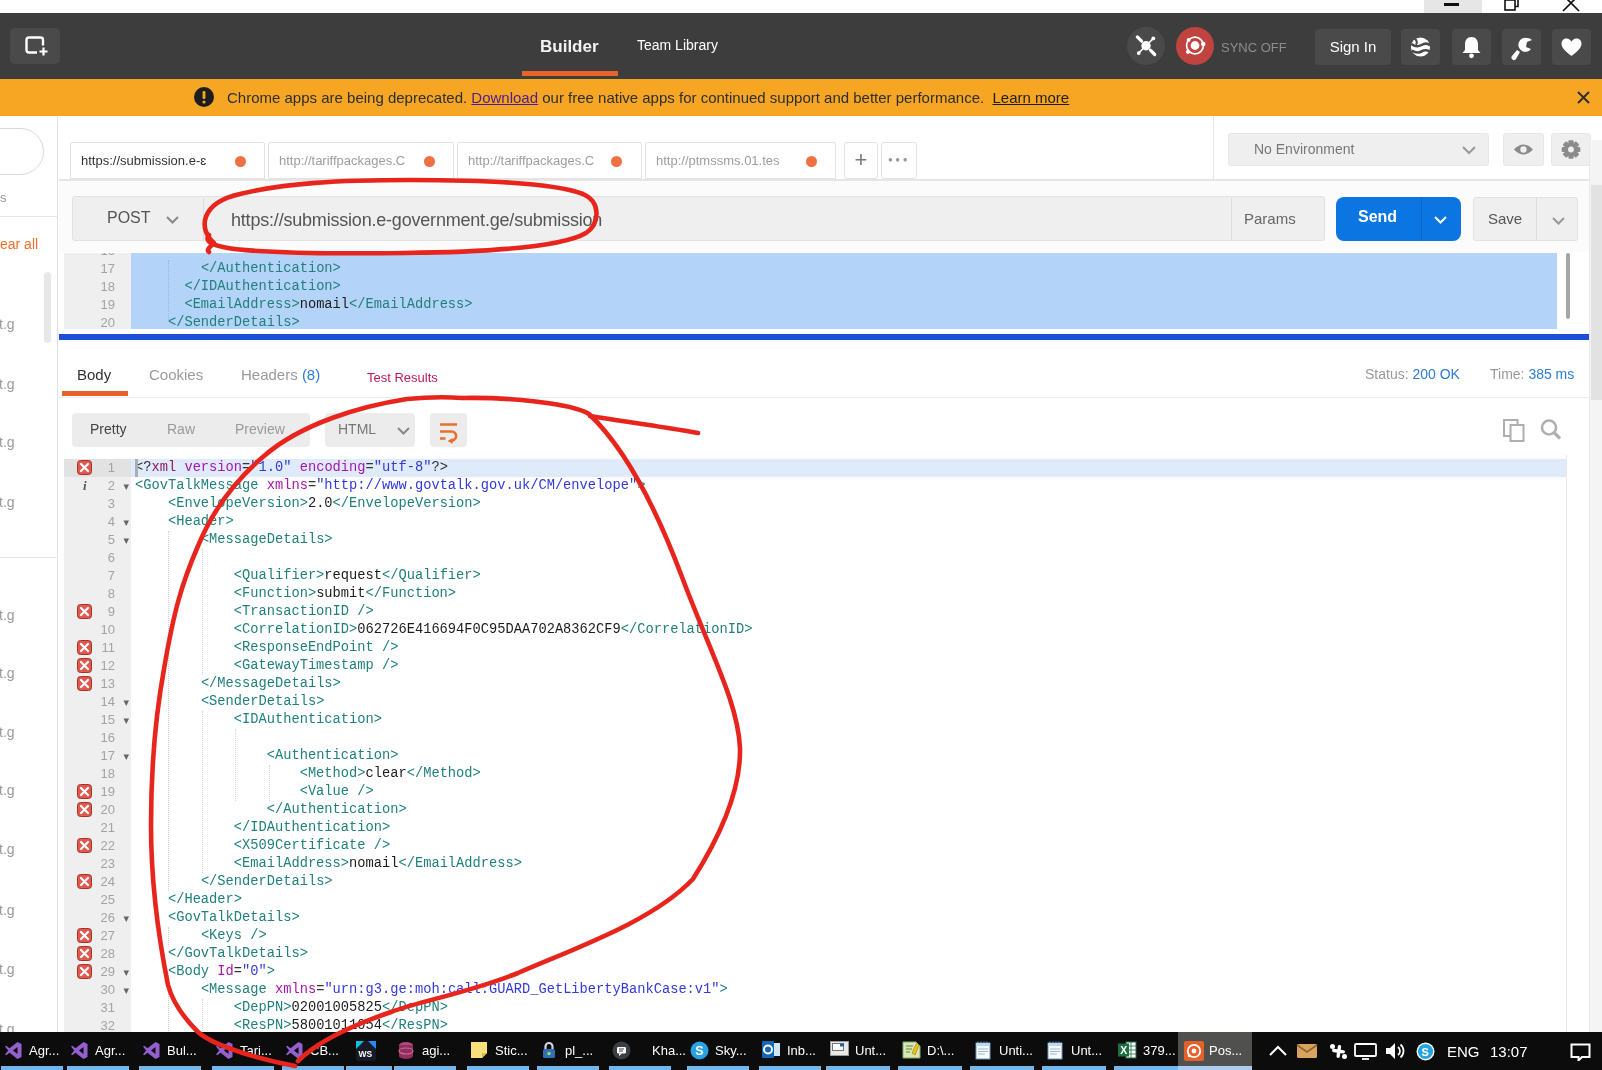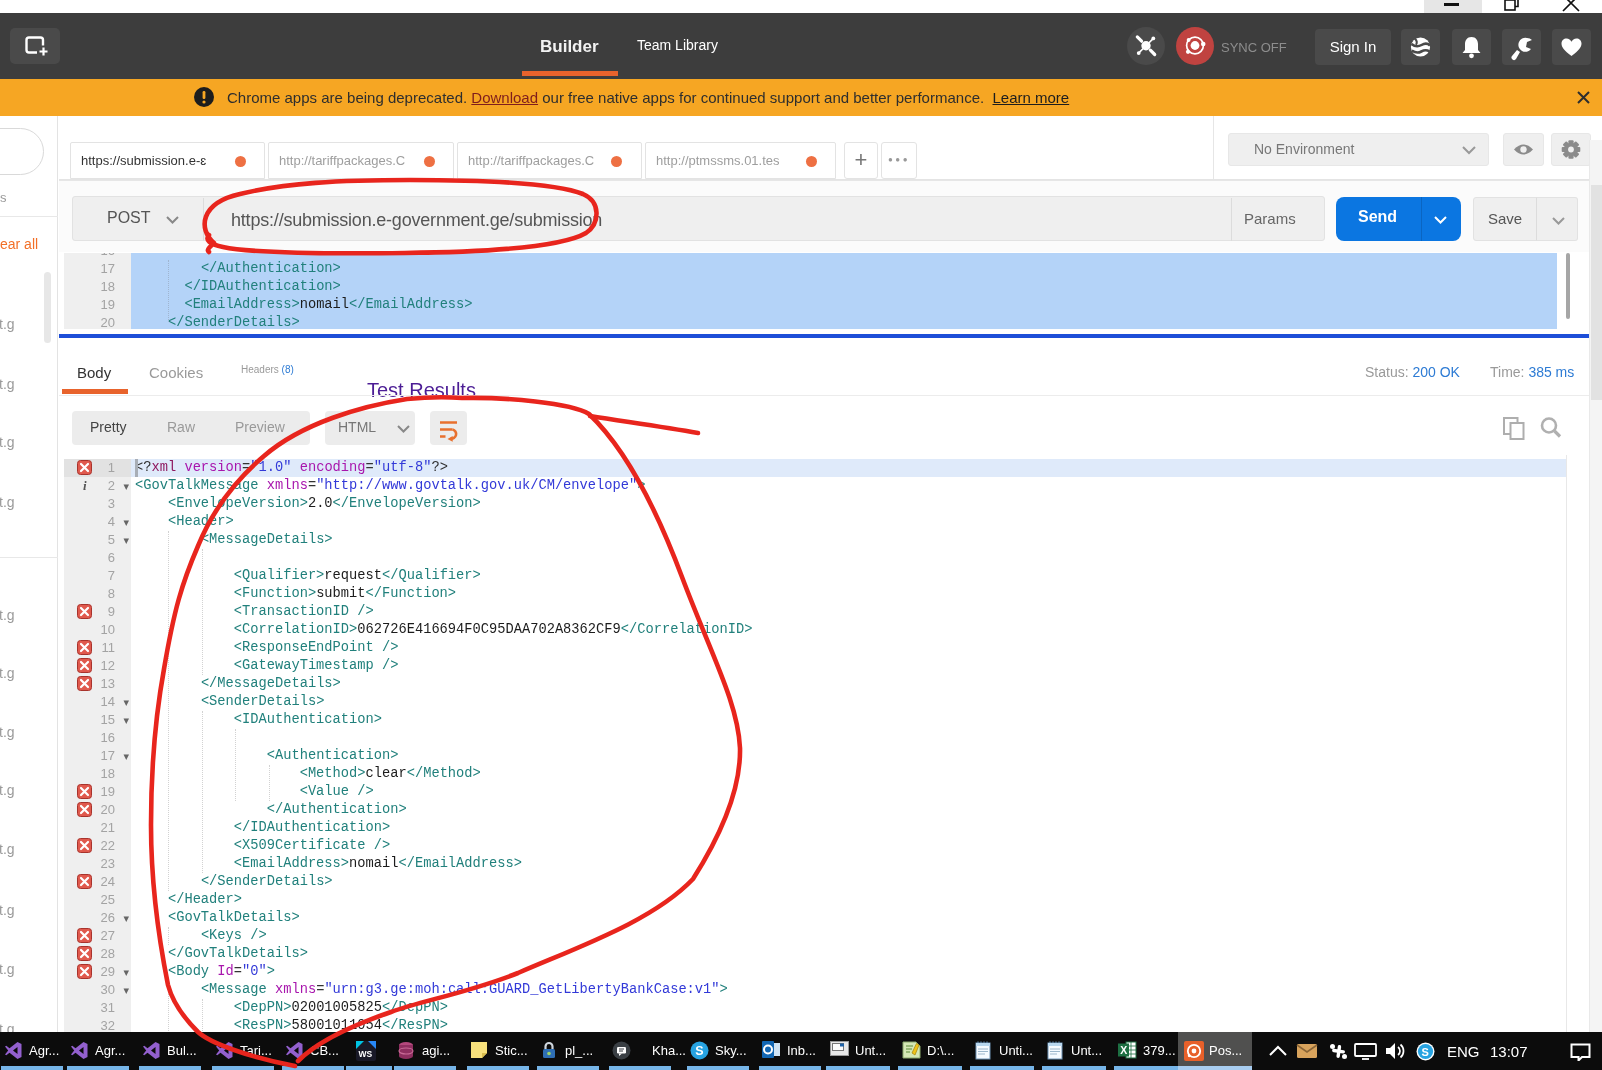--- a/index.html
+++ b/index.html
@@ -30,21 +30,21 @@
 .caret{position:absolute;left:4px;top:0;width:3px;height:18px;background:#a8aeb6}
 .cl .code{position:relative;padding-left:4px}
 .t{color:#21807c}.a{color:#a816ad}.x{color:#8f1a60}.s{color:#3239d8}.b{color:#1c1c1c}.m{color:#333}
 .hl1{background:#dfeafa}
 .hl1 .gut{background:#e2e2e2}
 
 #reqed{left:64px;top:253px;width:1506px;height:76px;overflow:hidden;z-index:3}
 #reqed .cl{position:relative}
 #reqed .code{background:transparent}
 
-#resp{left:59px;top:334px;width:1543px;height:698px;background:#fff;border-top:4px solid #1d4ed8}
+#resp{left:59px;top:334px;width:1543px;height:698px;background:#fff;border-top:6px solid #1d4ed8}
 #respcode{left:64px;top:459px;width:1502px;height:573px;overflow:hidden;z-index:3}
 .seg{position:absolute;background:#ececec;border-radius:4px;color:#9a9a9a;font-size:14px}
 .icbtn{position:absolute;border:1px solid #e7e7e7;border-radius:3px;background:#efefef}
 </style></head><body>
 
 <div class="abs" id="titlebar">
  <div class="abs" style="left:1424px;top:0;width:58px;height:13px;background:#e6e6e6"></div>
  <div class="abs" style="left:1444px;top:3px;width:15px;height:3px;background:#111"></div>
  <svg class="abs" style="left:1502px;top:-6px" width="20" height="19" viewBox="0 0 20 19">
       <rect x="3" y="6" width="10" height="10" fill="#fff" stroke="#111" stroke-width="1.6"></rect>
@@ -112,21 +112,21 @@
         <path d="M19.5 27 C 12 21.5, 9.5 18, 9.5 14.5 C 9.5 11.5, 11.8 9.5, 14.5 9.5 C 16.8 9.5, 18.6 11, 19.5 12.8 C 20.4 11, 22.2 9.5, 24.5 9.5 C 27.2 9.5, 29.5 11.5, 29.5 14.5 C 29.5 18, 27 21.5, 19.5 27 Z" fill="#fff"></path>
       </svg></div>
 </div>
 
 <div class="abs" id="banner">
  <svg class="abs" style="left:194px;top:8px" width="20" height="20" viewBox="0 0 20 20">
       <circle cx="10" cy="10" r="10" fill="#1d1d1d"></circle>
       <rect x="8.6" y="4" width="2.8" height="8" rx="1.2" fill="#f6a623"></rect>
       <circle cx="10" cy="15" r="1.6" fill="#f6a623"></circle>
     </svg>
- <div class="abs" style="left:227px;top:10px">Chrome apps are being deprecated. <span style="text-decoration:underline;color:#7f1d1d">Download</span> our free native apps for continued support and better performance.&nbsp; <span style="text-decoration:underline;color:#1d1d1d">Learn more</span></div>
+ <div class="abs" style="left:227px;top:10px">Chrome apps are being deprecated. <span style="text-decoration:underline;color:#4c1d95">Download</span> our free native apps for continued support and better performance.&nbsp; <span style="text-decoration:underline;color:#1d1d1d">Learn more</span></div>
  <svg class="abs" style="left:1576px;top:11px" width="15" height="15" viewBox="0 0 15 15">
       <path d="M2 2 L13 13 M13 2 L2 13" stroke="#2e2e2e" stroke-width="2"></path>
     </svg>
 </div>
 
 <div class="abs" id="sidebar">
  <div class="abs" style="left:-40px;top:12px;width:84px;height:47px;border:1px solid #d9d9d9;border-radius:24px;background:#fff"></div>
  <div class="abs" style="left:0;top:74px;color:#999;font-size:13px">s</div>
  <div class="abs" style="left:0;top:100px;width:58px;border-top:1px solid #e8e8e8"></div>
  <div class="abs" style="left:0;top:120px;color:#f26f27;font-size:14px">ear all</div>
@@ -217,22 +217,22 @@
 <div class="cl"><span class="gutr"><span class="lnum">19</span></span><span class="code">      <span class="t">&lt;EmailAddress&gt;</span><span class="b">nomail</span><span class="t">&lt;/EmailAddress&gt;</span></span></div>
 <div class="cl"><span class="gutr"><span class="lnum">20</span></span><span class="code">    <span class="t">&lt;/SenderDetails&gt;</span></span></div> 
     </div>
  <div class="abs" style="left:104px;top:7px;height:62px;border-left:1px dotted #9fb5d0"></div>
  <div class="abs" style="left:1502px;top:0;width:4px;height:66px;background:#a6a6a6;border-radius:2px"></div>
 </div>
 
 <div class="abs" id="resp">
  <div class="abs" style="left:18px;top:26px;color:#333;font-size:15px">Body</div>
  <div class="abs" style="left:90px;top:26px;color:#9a9a9a;font-size:15px">Cookies</div>
- <div class="abs" style="left:182px;top:26px;color:#9a9a9a;font-size:10px">Headers <span style="color:#2d7bd4">(8)</span></div>
- <div class="abs" style="left:308px;top:41px;color:#4c1d95;font-size:20px">Test Results</div>
+ <div class="abs" style="left:182px;top:26px;color:#9a9a9a;font-size:15px">Headers <span style="color:#2d7bd4">(8)</span></div>
+ <div class="abs" style="left:308px;top:30px;color:#be185d;font-size:13px">Test Results</div>
  <div class="abs" style="left:0;top:57px;width:1543px;border-top:1px solid #ececec"></div>
  <div class="abs" style="left:3px;top:51px;width:66px;height:5px;background:#e8632c"></div>
  <div class="abs" style="left:1306px;top:26px;color:#9a9a9a;font-size:14px">Status: <span style="color:#2d7bd4">200 OK</span></div>
  <div class="abs" style="left:1431px;top:26px;color:#9a9a9a;font-size:14px">Time: <span style="color:#2d7bd4">385 ms</span></div>
  <div class="seg" style="left:13px;top:73px;width:238px;height:34px">
   <span class="abs" style="left:18px;top:8px;color:#444">Pretty</span>
   <span class="abs" style="left:95px;top:8px">Raw</span>
   <span class="abs" style="left:163px;top:8px">Preview</span>
  </div>
  <div class="seg" style="left:266px;top:73px;width:90px;height:34px">

